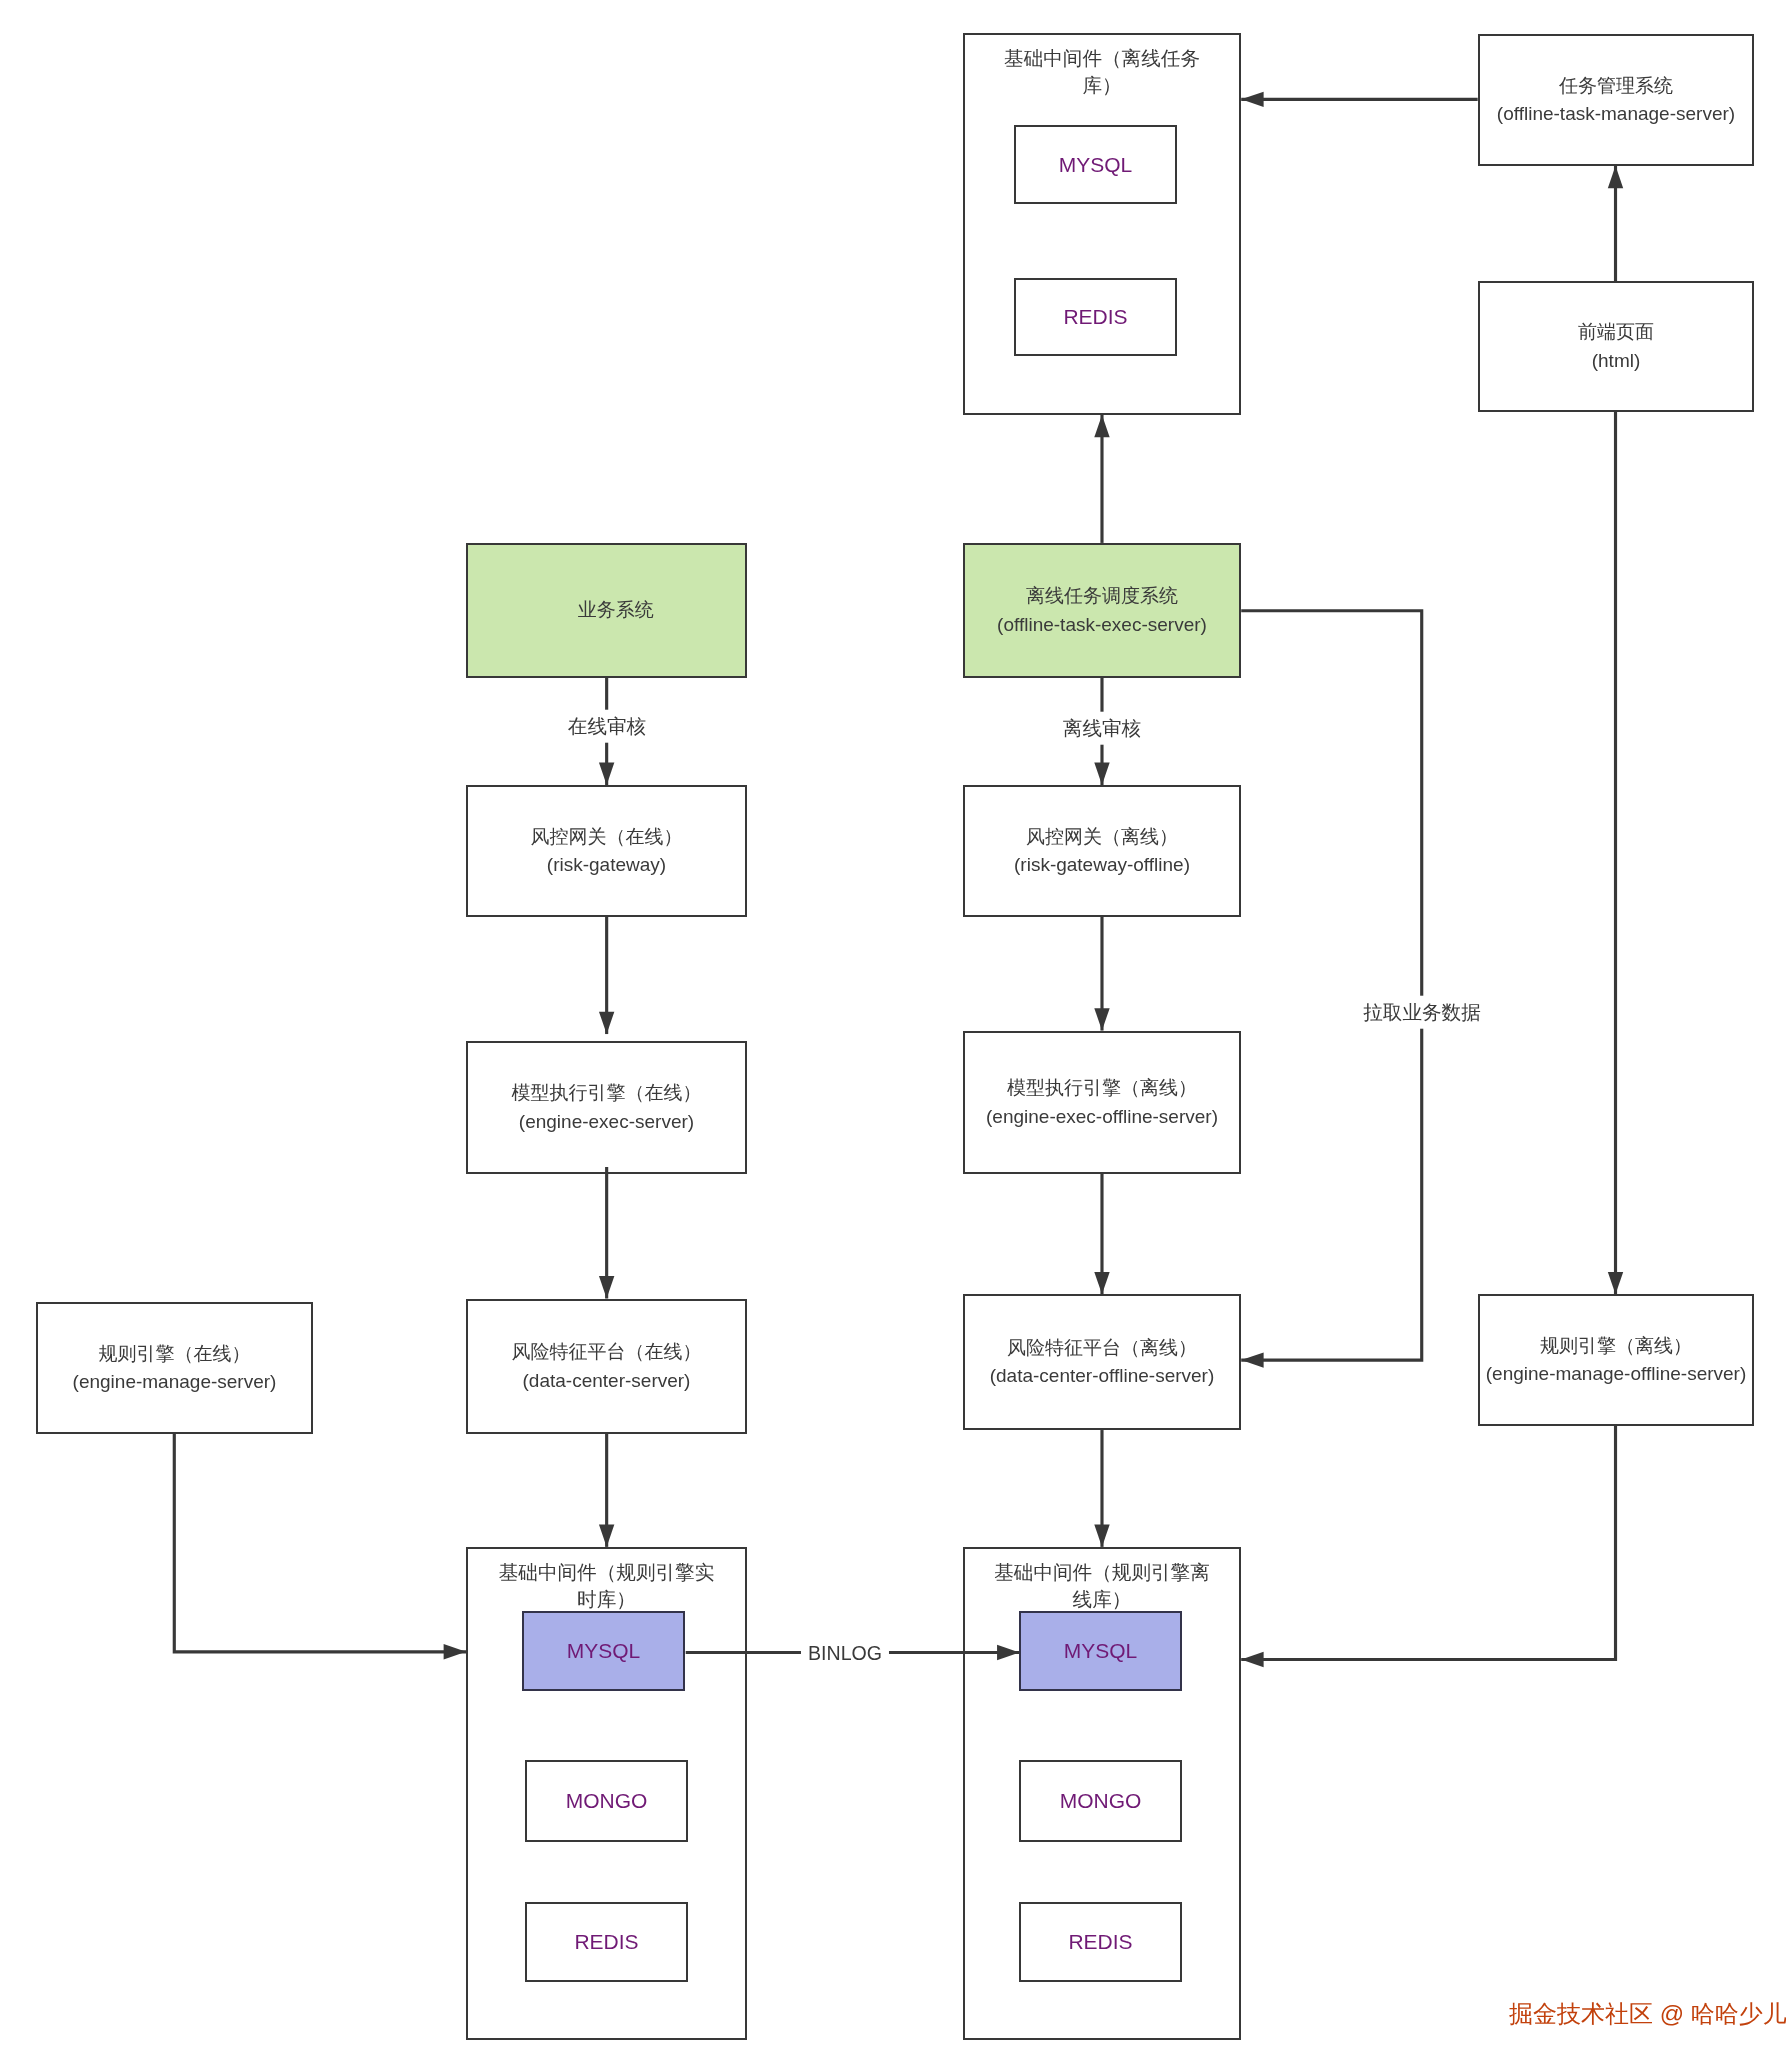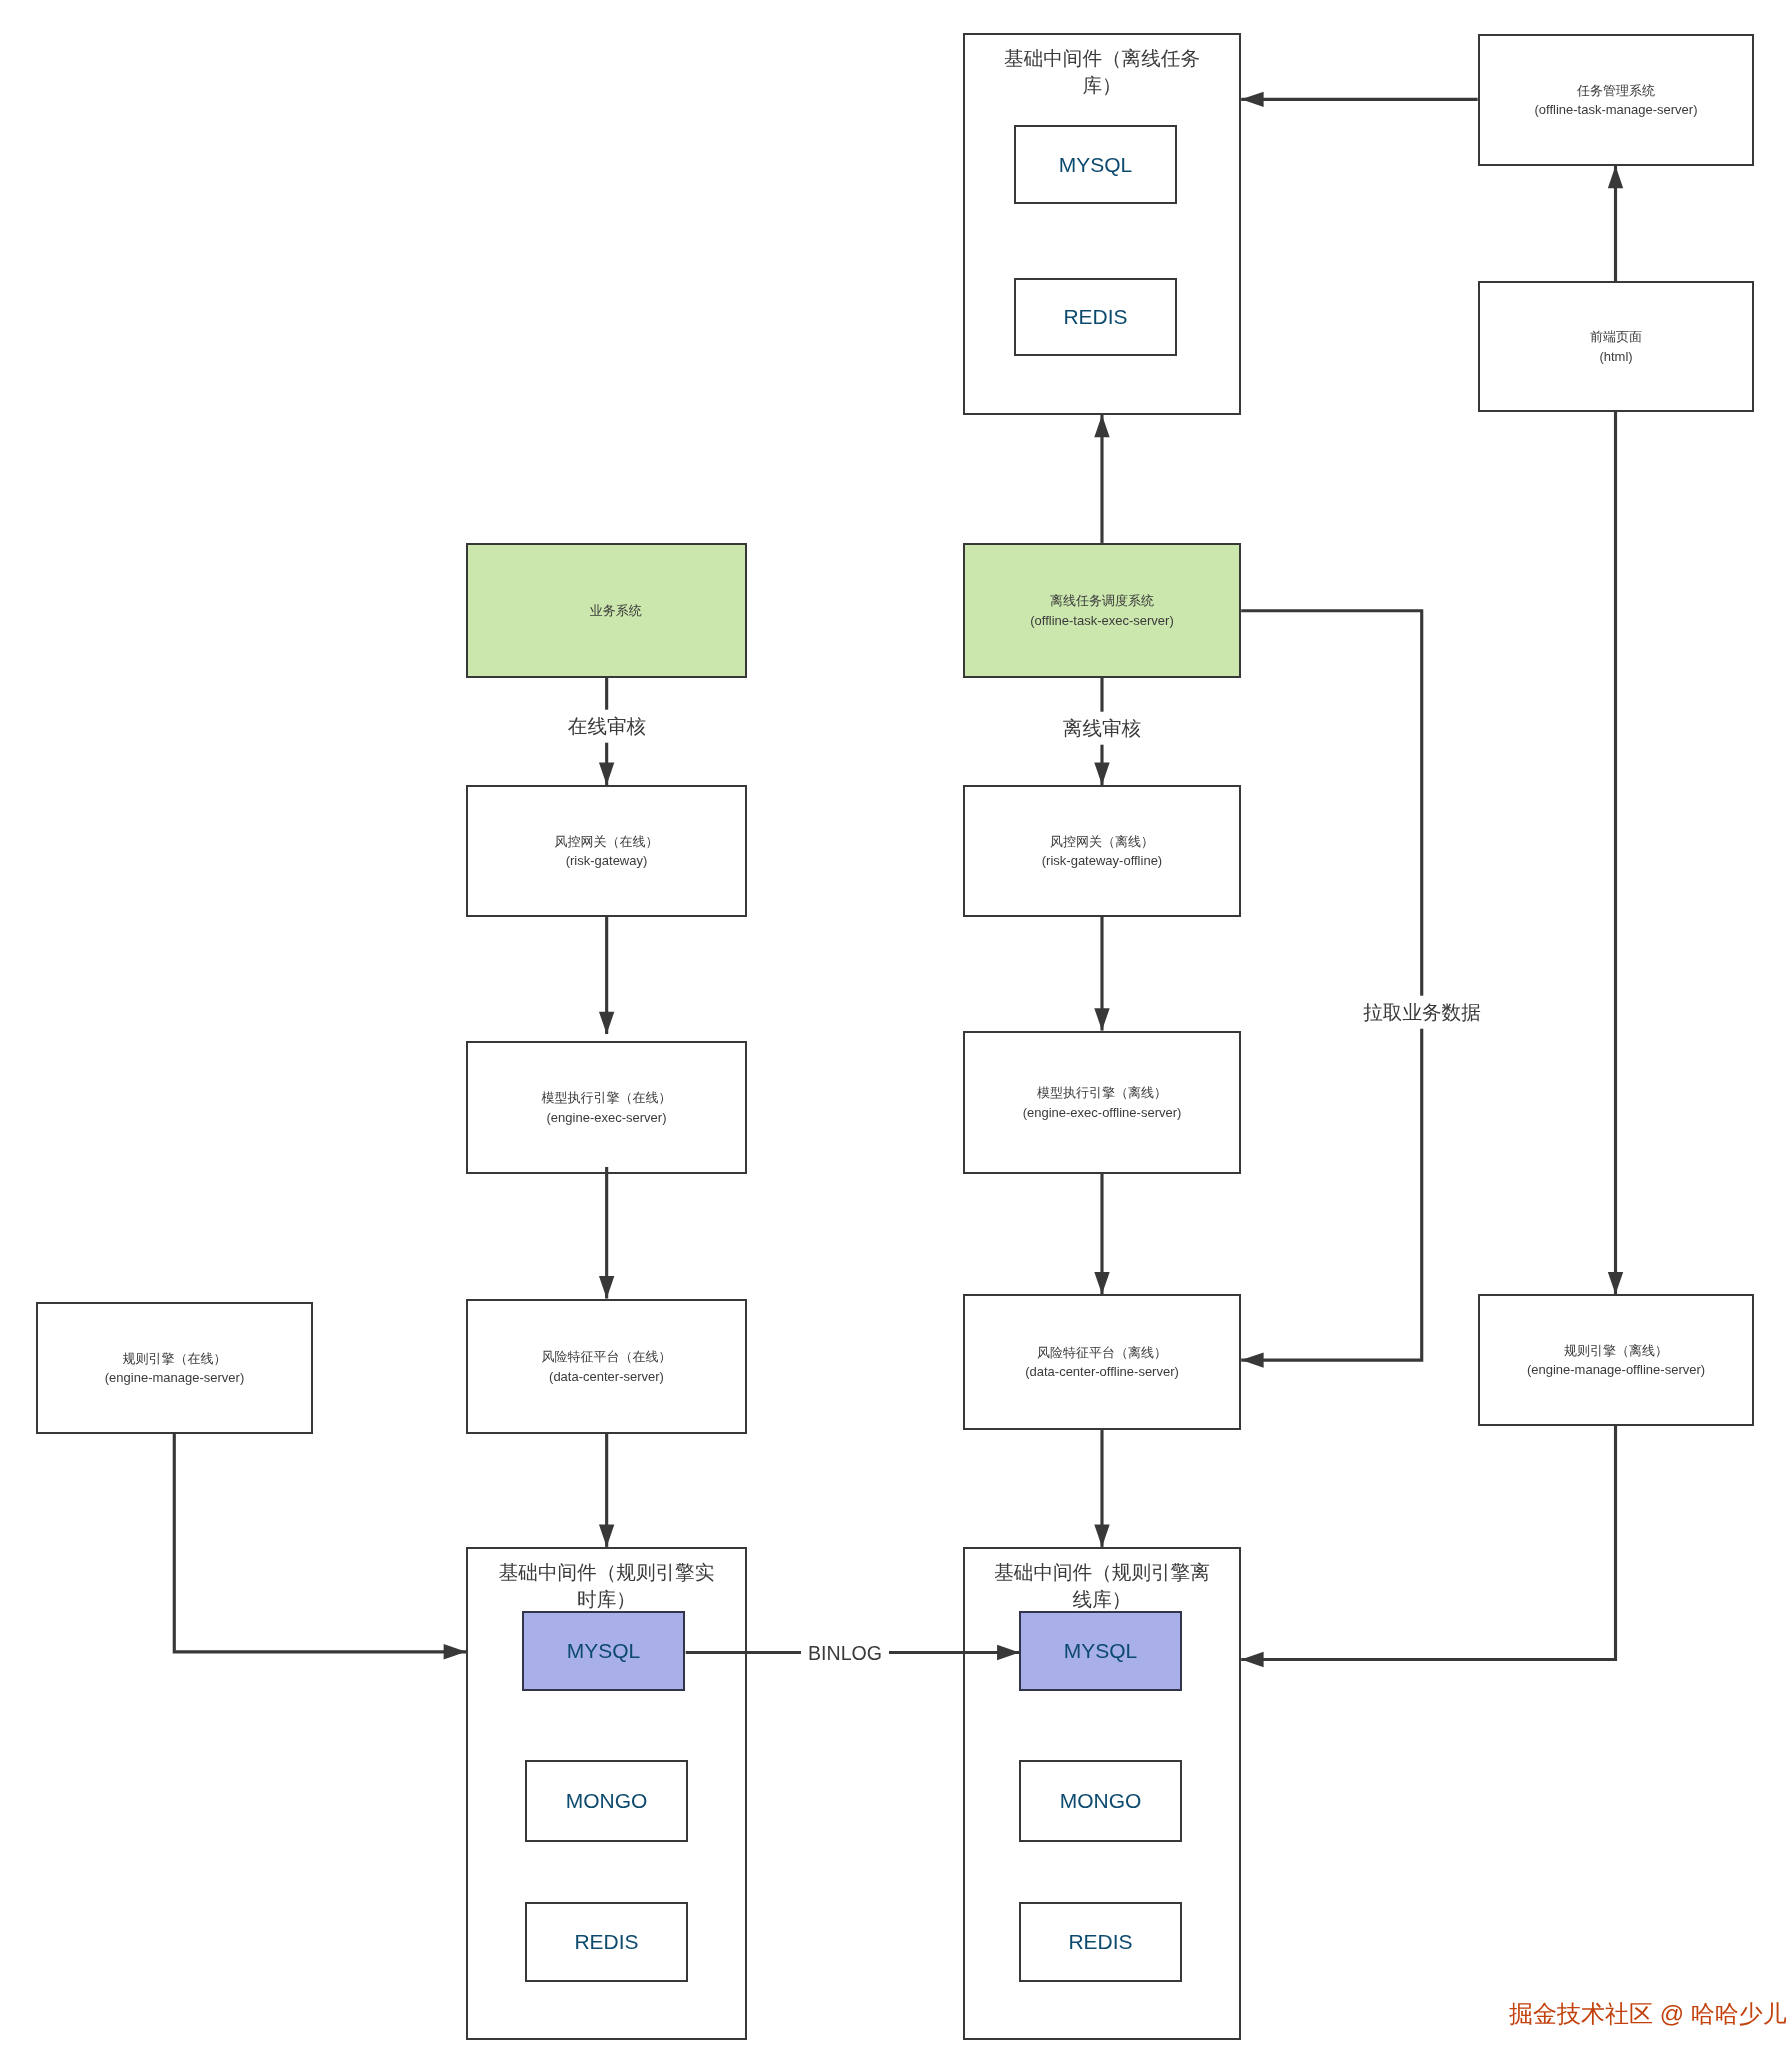--- a/index.html
+++ b/index.html
@@ -8,39 +8,39 @@
     width:1787px;height:2066px;
     background:#ffffff;
     font-family:"Liberation Sans","DejaVu Sans",sans-serif;
     color:#3a3a3a;
     overflow:hidden;
   }
   .node{
     position:absolute;box-sizing:border-box;
     border:2.8px solid #383838;background:#ffffff;
     display:flex;flex-direction:column;align-items:center;justify-content:center;
-    text-align:center;font-size:13px;line-height:1.5;
+    text-align:center;font-size:19px;line-height:1.5;
     padding:0 5.6px;
   }
   .node.green{background:#cbe7ae;}
   .node-title,.node-sub{display:block;}
   .container-box{
     position:absolute;box-sizing:border-box;
     border:2.8px solid #383838;background:#ffffff;
   }
   .container-title{
     position:absolute;top:9.8px;left:0;right:0;
     text-align:center;font-size:19.6px;line-height:1.4;
     padding:0 21px;color:#3a3a3a;
   }
   .db{
     position:absolute;box-sizing:border-box;
     border:2.8px solid #383838;background:#ffffff;
     display:flex;align-items:center;justify-content:center;
-    font-size:21px;color:#0c4a6e;
+    font-size:21px;color:#701a75;
   }
   .db.purple{background:#a9afe9;border-color:#33334a;}
   .wires{position:absolute;left:0;top:0;pointer-events:none;}
   .edge-label{
     position:absolute;transform:translate(-50%,-50%);
     background:#ffffff;padding:2.8px 7px;white-space:nowrap;
     font-size:19.6px;color:#3a3a3a;
   }
   .watermark{
     position:absolute;left:1509px;top:1998px;

